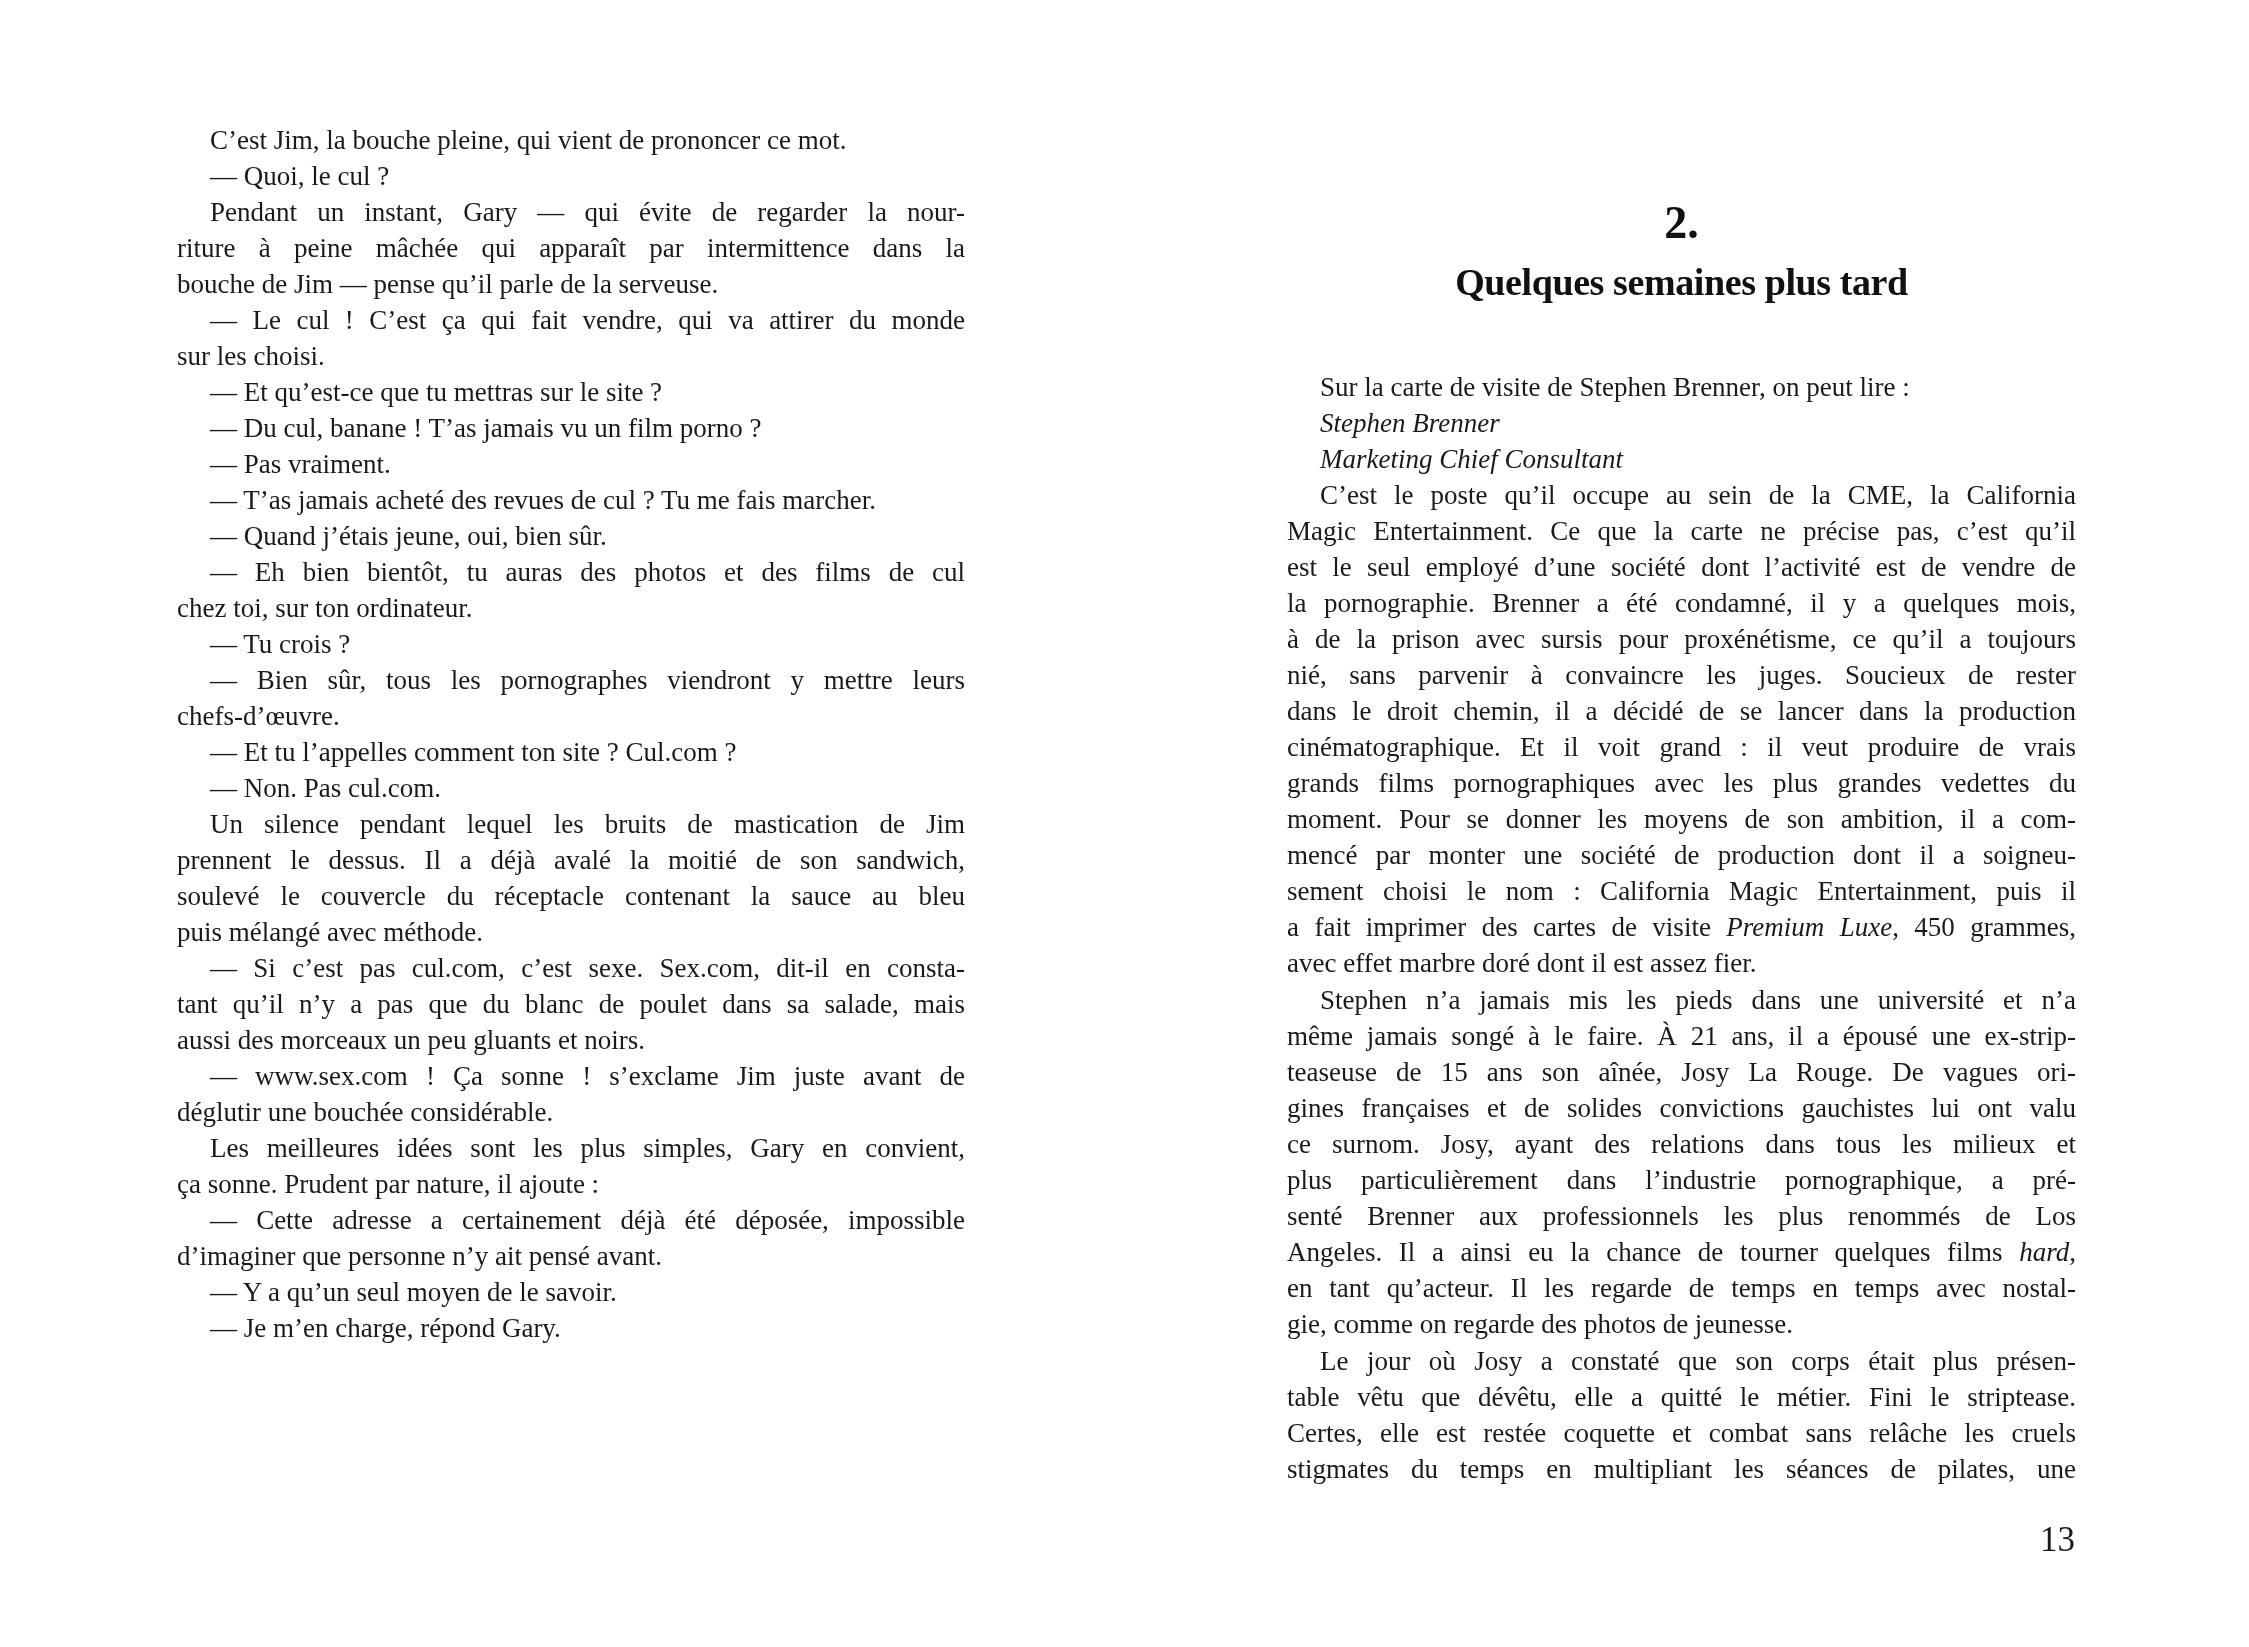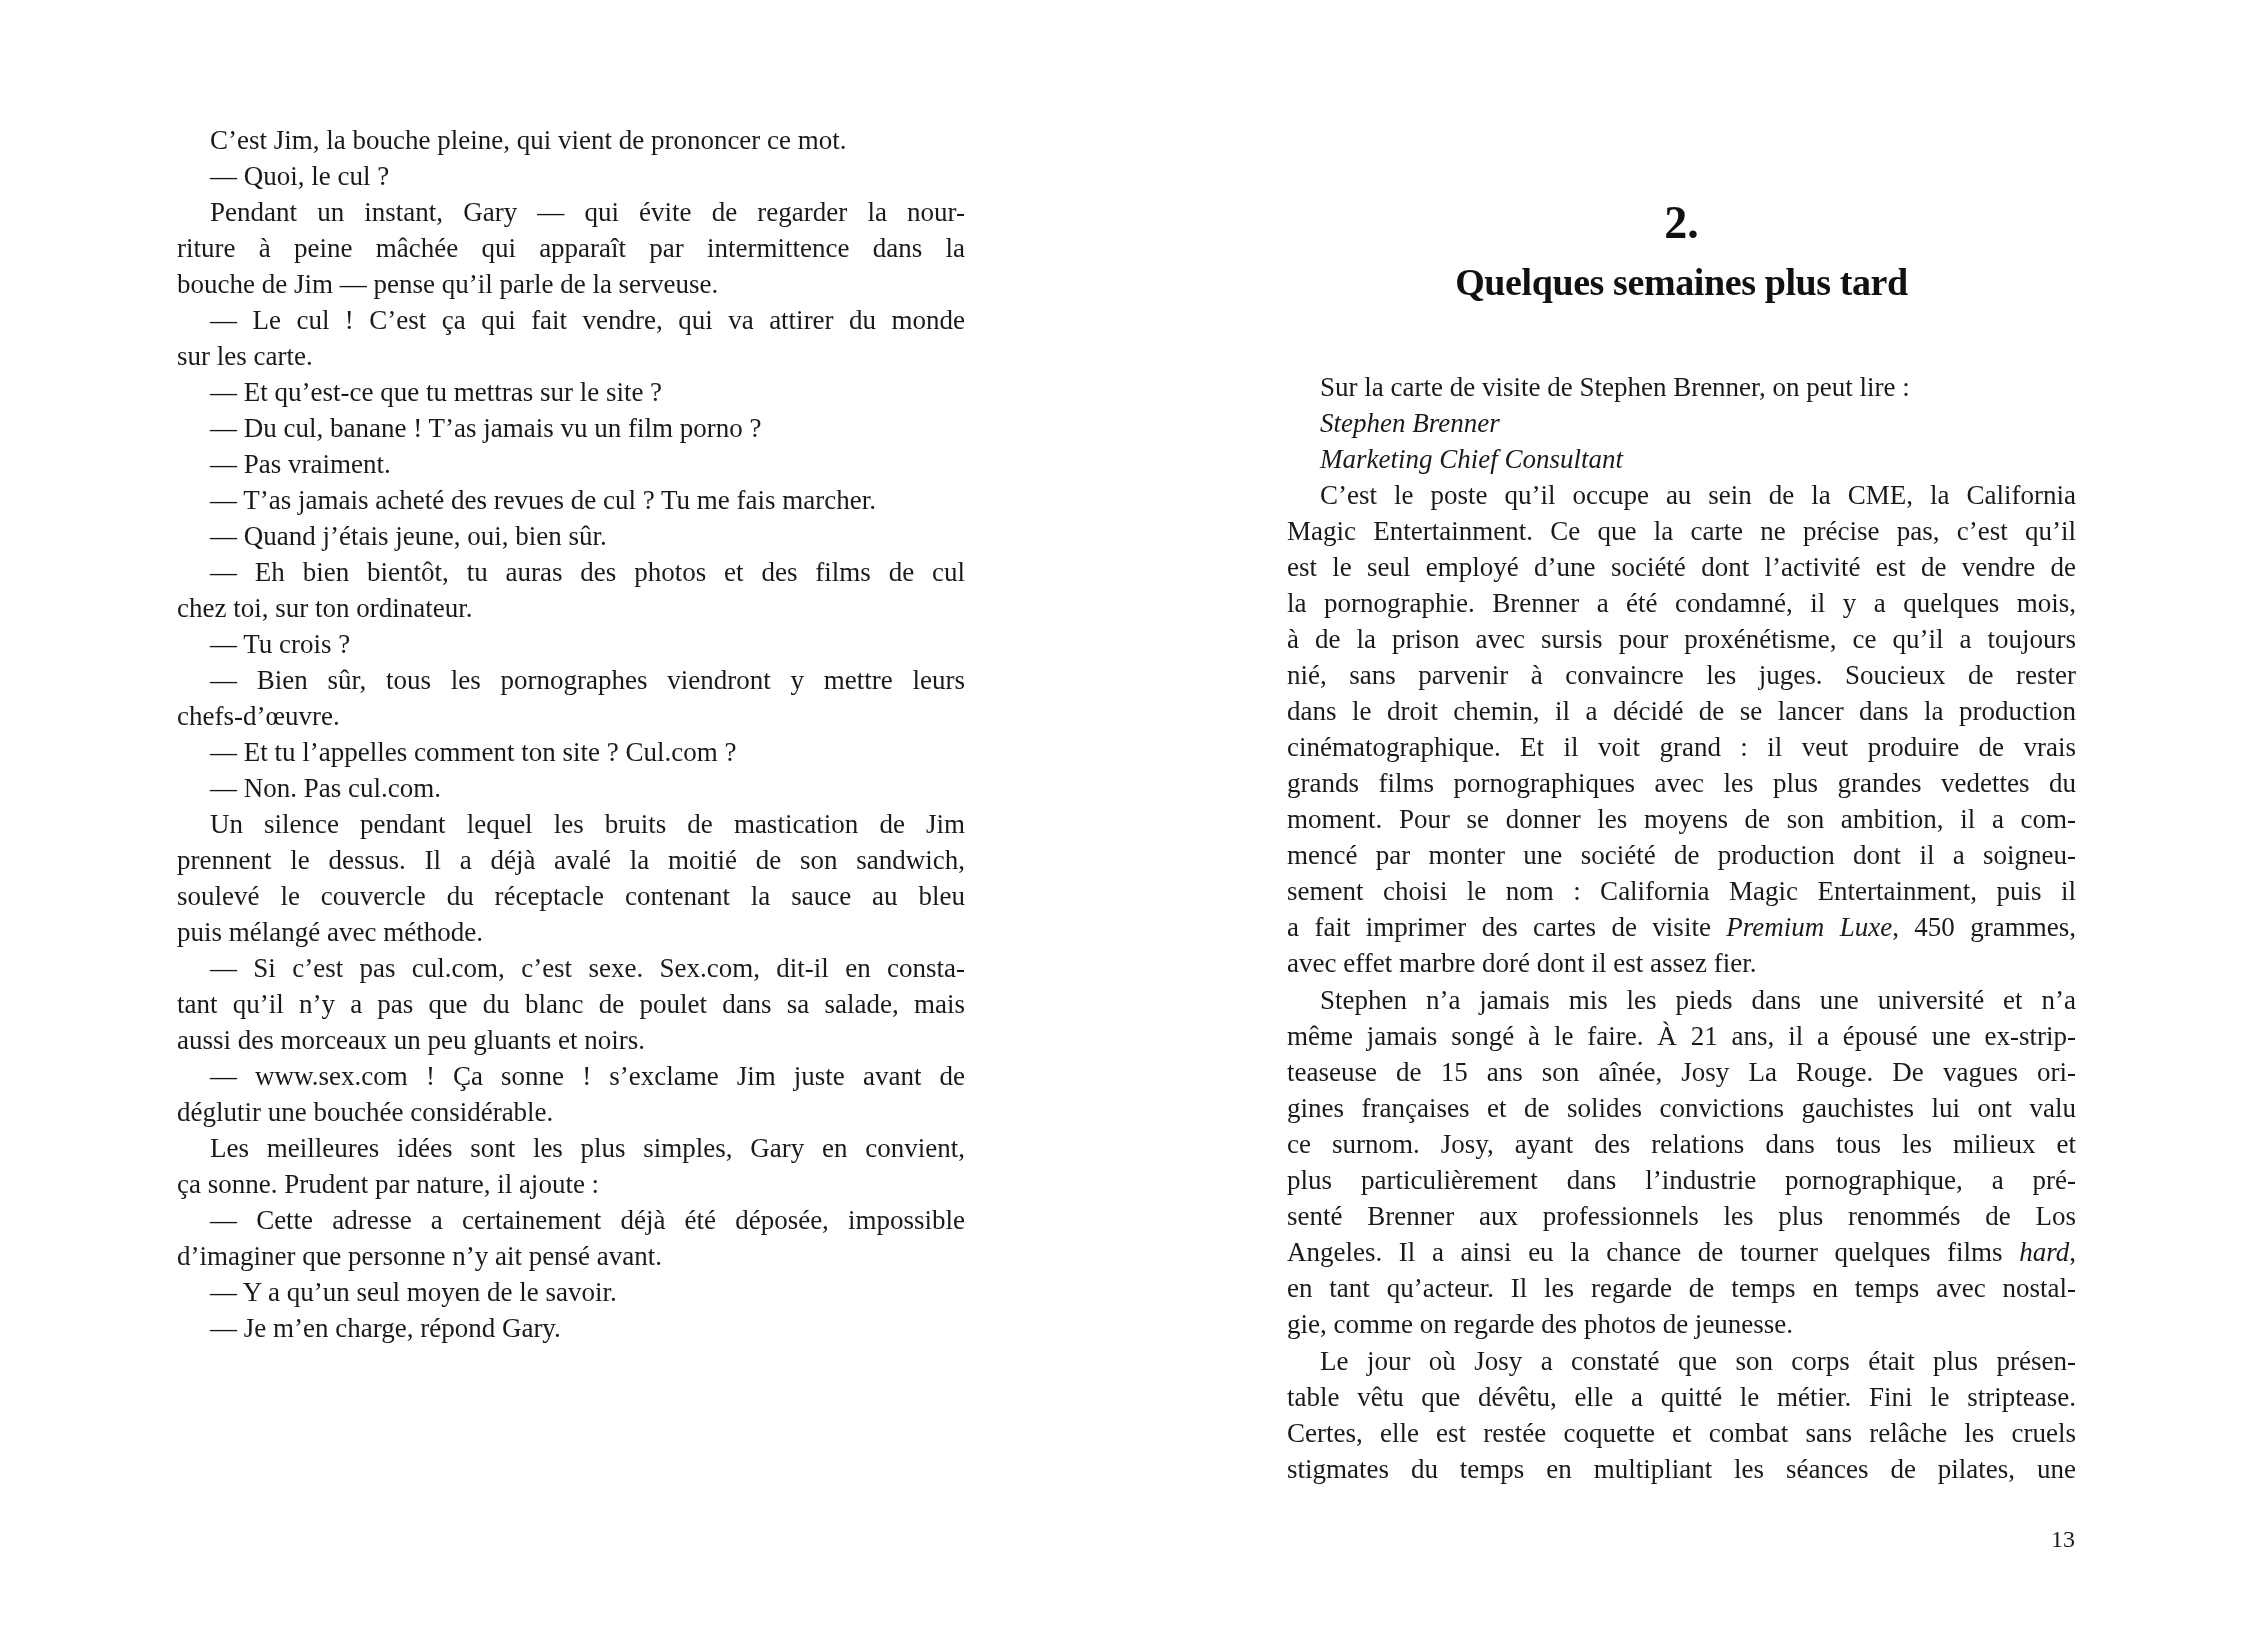--- a/index.html
+++ b/index.html
@@ -13,35 +13,35 @@
   #right-block { left: 162px; top: 369px; width: 789px; }
   .line { display: block; white-space: nowrap; text-align: justify; text-align-last: justify;
           height: 36px; overflow: visible; }
   .line.last { text-align-last: left; }
   .line.indent { padding-left: 33px; }
   .line.gap-before { margin-top: 1px; }
   .chapter-head { position: absolute; left: 0; width: 100%; text-align: center;
                   font-weight: bold; color: #111; }
   #chapter-number { left: 162px; width: 789px; top: 194px; font-size: 46px; line-height: 58px; }
   #chapter-title { left: 162px; width: 789px; top: 253px; font-size: 38px; line-height: 58px; letter-spacing: -0.4px; }
-  #page-number { position: absolute; right: 175px; top: 1522px; font-size: 24px; line-height: 35px; }
+  #page-number { position: absolute; right: 175px; top: 1522px; font-size: 35px; line-height: 35px; }
   em { font-style: italic; }
 </style>
 </head>
 <body>
 
 <div class="page" id="left-page">
   <div class="text-block" id="left-block">
       <span class="line indent last">C’est Jim, la bouche pleine, qui vient de prononcer ce mot.</span>
       <span class="line indent last">— Quoi, le cul ?</span>
       <span class="line indent">Pendant un instant, Gary — qui évite de regarder la nour-</span>
       <span class="line">riture à peine mâchée qui apparaît par intermittence dans la</span>
       <span class="line last">bouche de Jim — pense qu’il parle de la serveuse.</span>
       <span class="line indent">— Le cul ! C’est ça qui fait vendre, qui va attirer du monde</span>
-      <span class="line last">sur les carte.</span>
+      <span class="line last">sur les choisi.</span>
       <span class="line indent last">— Et qu’est-ce que tu mettras sur le site ?</span>
       <span class="line indent last">— Du cul, banane ! T’as jamais vu un film porno ?</span>
       <span class="line indent last">— Pas vraiment.</span>
       <span class="line indent last">— T’as jamais acheté des revues de cul ? Tu me fais marcher.</span>
       <span class="line indent last">— Quand j’étais jeune, oui, bien sûr.</span>
       <span class="line indent">— Eh bien bientôt, tu auras des photos et des films de cul</span>
       <span class="line last">chez toi, sur ton ordinateur.</span>
       <span class="line indent last">— Tu crois ?</span>
       <span class="line indent">— Bien sûr, tous les pornographes viendront y mettre leurs</span>
       <span class="line last">chefs-d’œuvre.</span>

